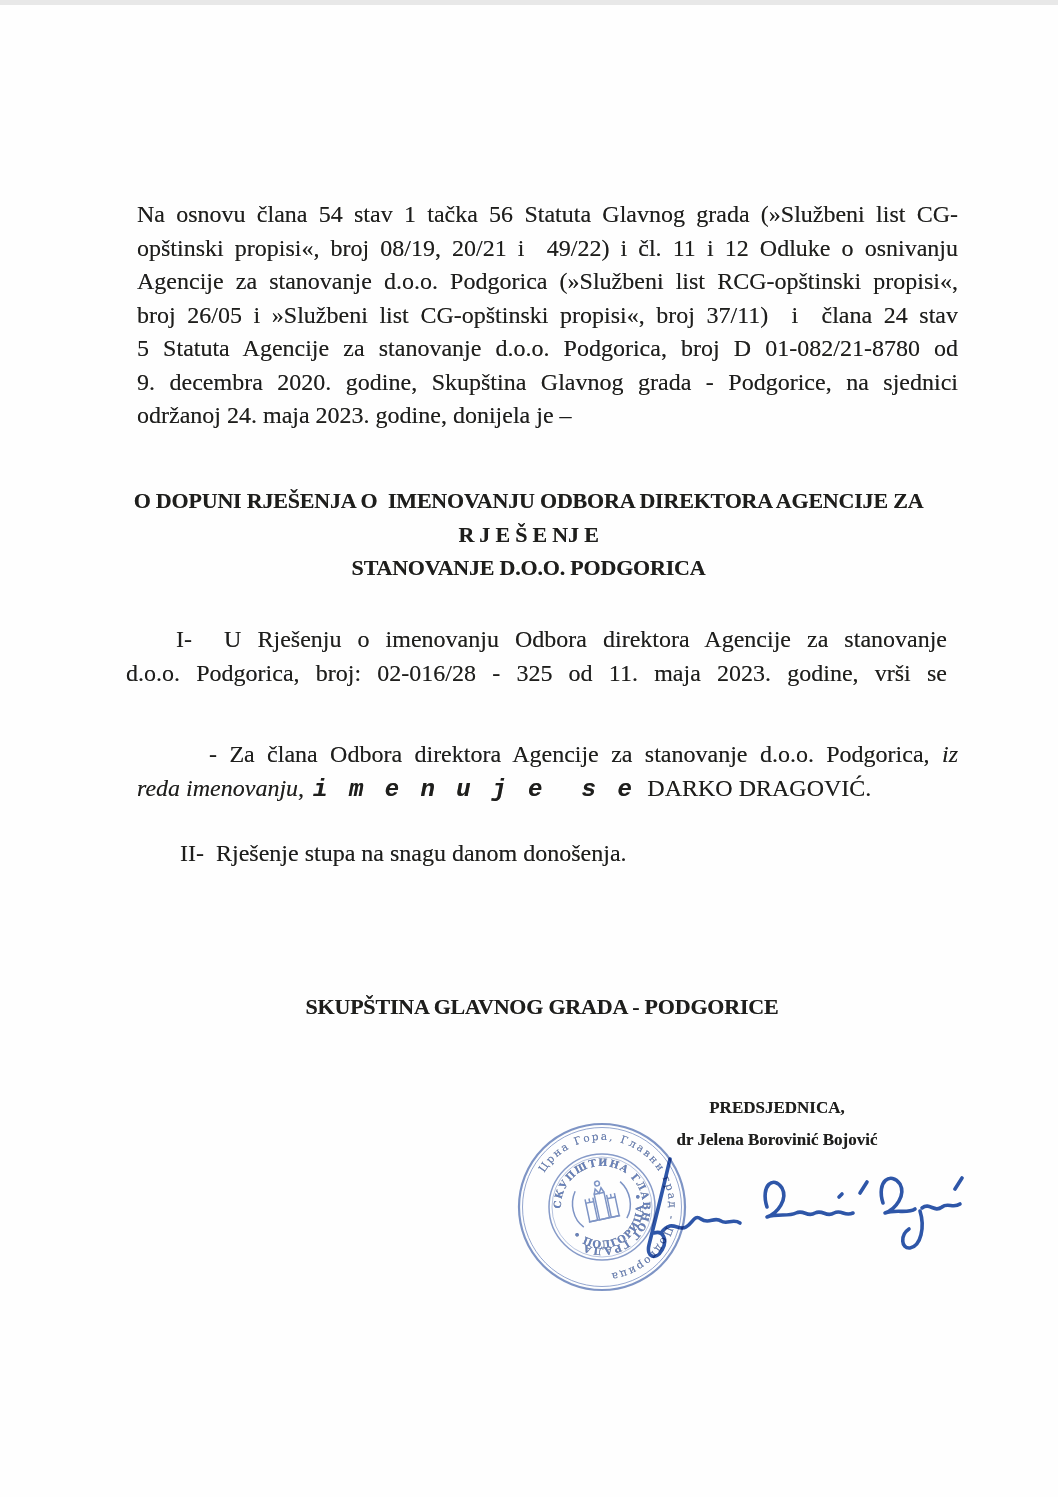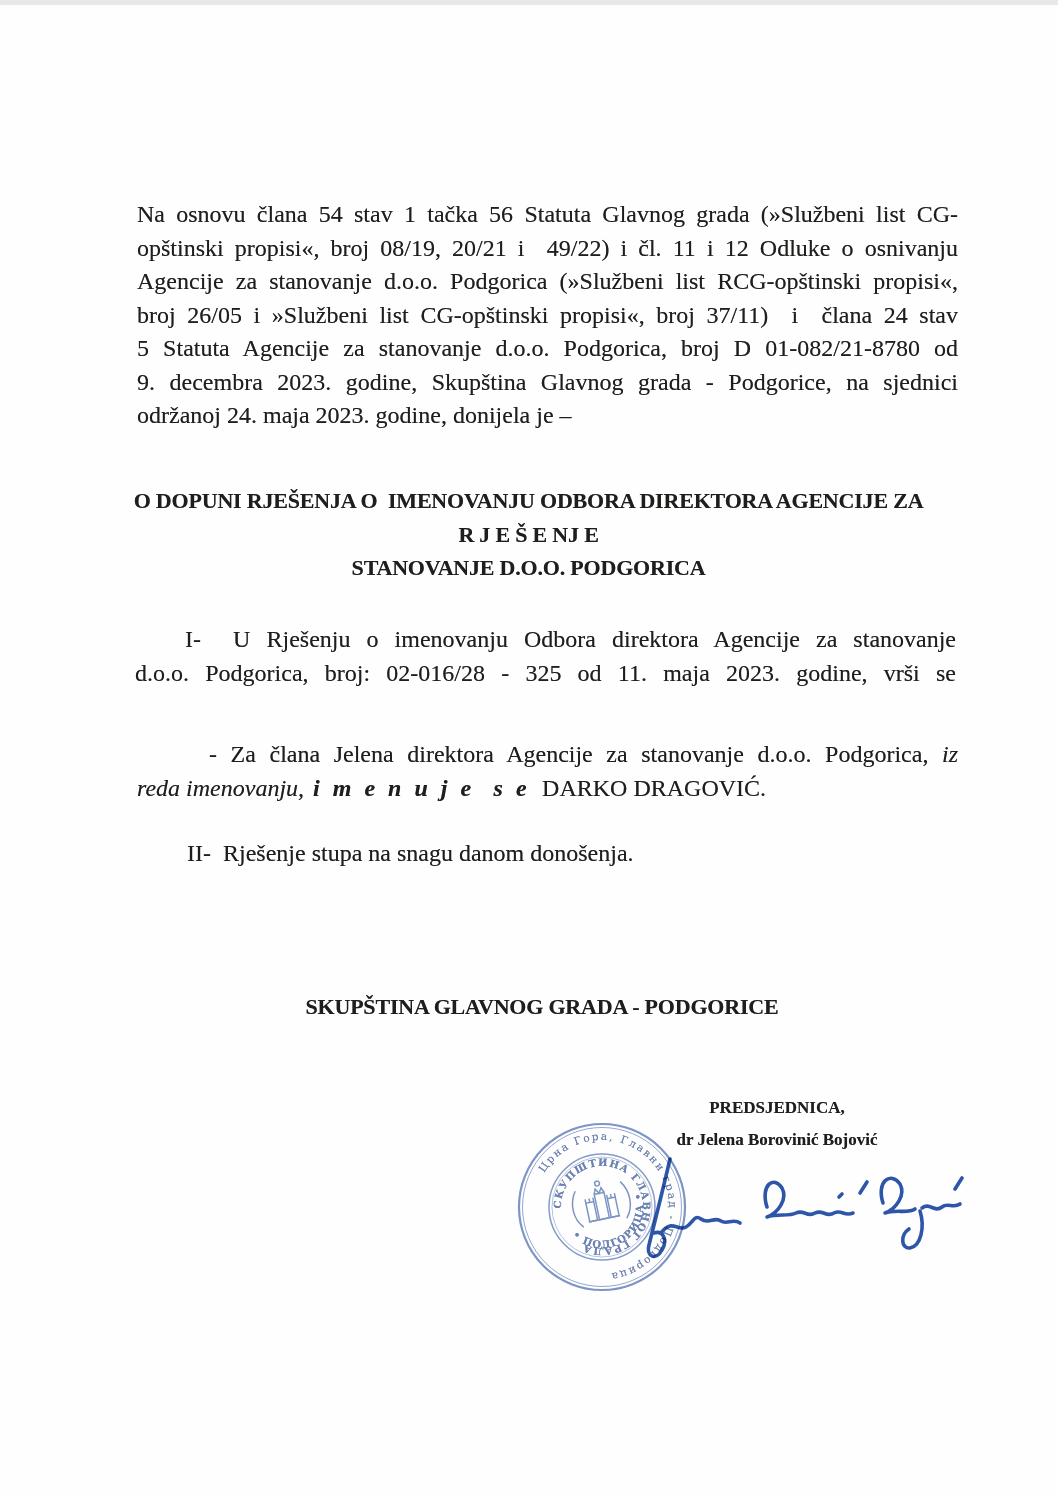--- a/index.html
+++ b/index.html
@@ -15,57 +15,57 @@
   .justify { text-align:justify; text-align-last:justify; }
   .indent1 { text-indent:50px; }
   .indent2 { text-indent:72px; }
   .bold { font-weight:normal; }
   .italic { font-style:italic; }
   .bi-spaced { font-weight:bold; font-style:italic; letter-spacing:3.5px; }
   .title-block { text-align:center; font-weight:bold; font-size:22px; line-height:33.5px; letter-spacing:-0.2px; }
   .assembly { text-align:center; font-weight:bold; font-size:22px; letter-spacing:-0.2px; }
   .signatory { text-align:center; font-weight:bold; font-size:17px; line-height:32px; }
   .gap-left-lg { margin-left:20px; }
-  .gap-left-sm { margin-left:9px; }
+  .gap-left-sm { margin-left:9px;font-family:Liberation Mono, monospace; }
   .gap-left-md { margin-left:12px; }
   svg.ink { mix-blend-mode:multiply; filter:blur(0.3px); }
   svg text { font-family:"DejaVu Serif", serif; }
 </style>
 </head>
 <body>
 
 <div class="page">
 
   <div class="abs" style="left:137px; top:193px; width:821px;">
     <div class="line justify">Na osnovu člana 54 stav 1 tačka 56 Statuta Glavnog grada (»Službeni list CG-</div>
     <div class="line justify">opštinski propisi«, broj 08/19, 20/21 i &nbsp;49/22) i čl. 11 i 12 Odluke o osnivanju</div>
     <div class="line justify">Agencije za stanovanje d.o.o. Podgorica (»Službeni list RCG-opštinski propisi«,</div>
     <div class="line justify">broj 26/05 i »Službeni list CG-opštinski propisi«, broj 37/11) &nbsp;i &nbsp;člana 24 stav</div>
     <div class="line justify">5 Statuta Agencije za stanovanje d.o.o. Podgorica, broj D 01-082/21-8780 od</div>
-    <div class="line justify">9. decembra 2023. godine, Skupština Glavnog grada - Podgorice, na sjednici</div>
+    <div class="line justify">9. decembra 2020. godine, Skupština Glavnog grada - Podgorice, na sjednici</div>
     <div class="line">održanoj 24. maja 2023. godine, donijela je –</div>
   </div>
 
   <div class="abs title-block" style="left:118px; top:479px; width:821px;">
     <div>O DOPUNI RJEŠENJA O &nbsp;IMENOVANJU ODBORA DIREKTORA AGENCIJE ZA</div>
     <div>R J E Š E NJ E</div>
     <div>STANOVANJE D.O.O. PODGORICA</div>
   </div>
 
-  <div class="abs" style="left:135px; top:618px; width:821px;">
+  <div class="abs" style="left:126px; top:618px; width:821px;">
     <div class="line justify indent1">I- &nbsp;U Rješenju o imenovanju Odbora direktora Agencije za stanovanje</div>
     <div class="line justify">d.o.o. Podgorica, broj: 02-016/28 - 325 od 11. maja 2023. godine, vrši se</div>
   </div>
 
   <div class="abs" style="left:137px; top:733px; width:821px;">
-    <div class="line justify indent2"><span>- Za člana Jelena direktora Agencije za stanovanje d.o.o. Podgorica, </span><span class="italic">iz</span></div>
+    <div class="line justify indent2"><span>- Za člana Odbora direktora Agencije za stanovanje d.o.o. Podgorica, </span><span class="italic">iz</span></div>
     <div class="line"><span class="italic">reda imenovanju,</span><span class="bi-spaced gap-left-sm">i m e n u j e &nbsp;s e</span><span class="bold gap-left-md">DARKO DRAGOVIĆ.</span></div>
   </div>
 
-  <div class="abs" style="left:137px; top:832px; width:821px;">
+  <div class="abs" style="left:130px; top:832px; width:821px;">
     <div class="line" style="padding-left:50px;"><span class="bold">II-</span><span class="gap-left-md">Rješenje stupa na snagu danom donošenja.</span></div>
   </div>
 
 
   <div class="abs assembly" style="left:13px; top:989px; width:1058px;">SKUPŠTINA GLAVNOG GRADA - PODGORICE</div>
 
   <div class="abs signatory" style="left:617px; top:1087px; width:320px;">
     <div>PREDSJEDNICA,</div>
     <div>dr Jelena Borovinić Bojović</div>
   </div>

